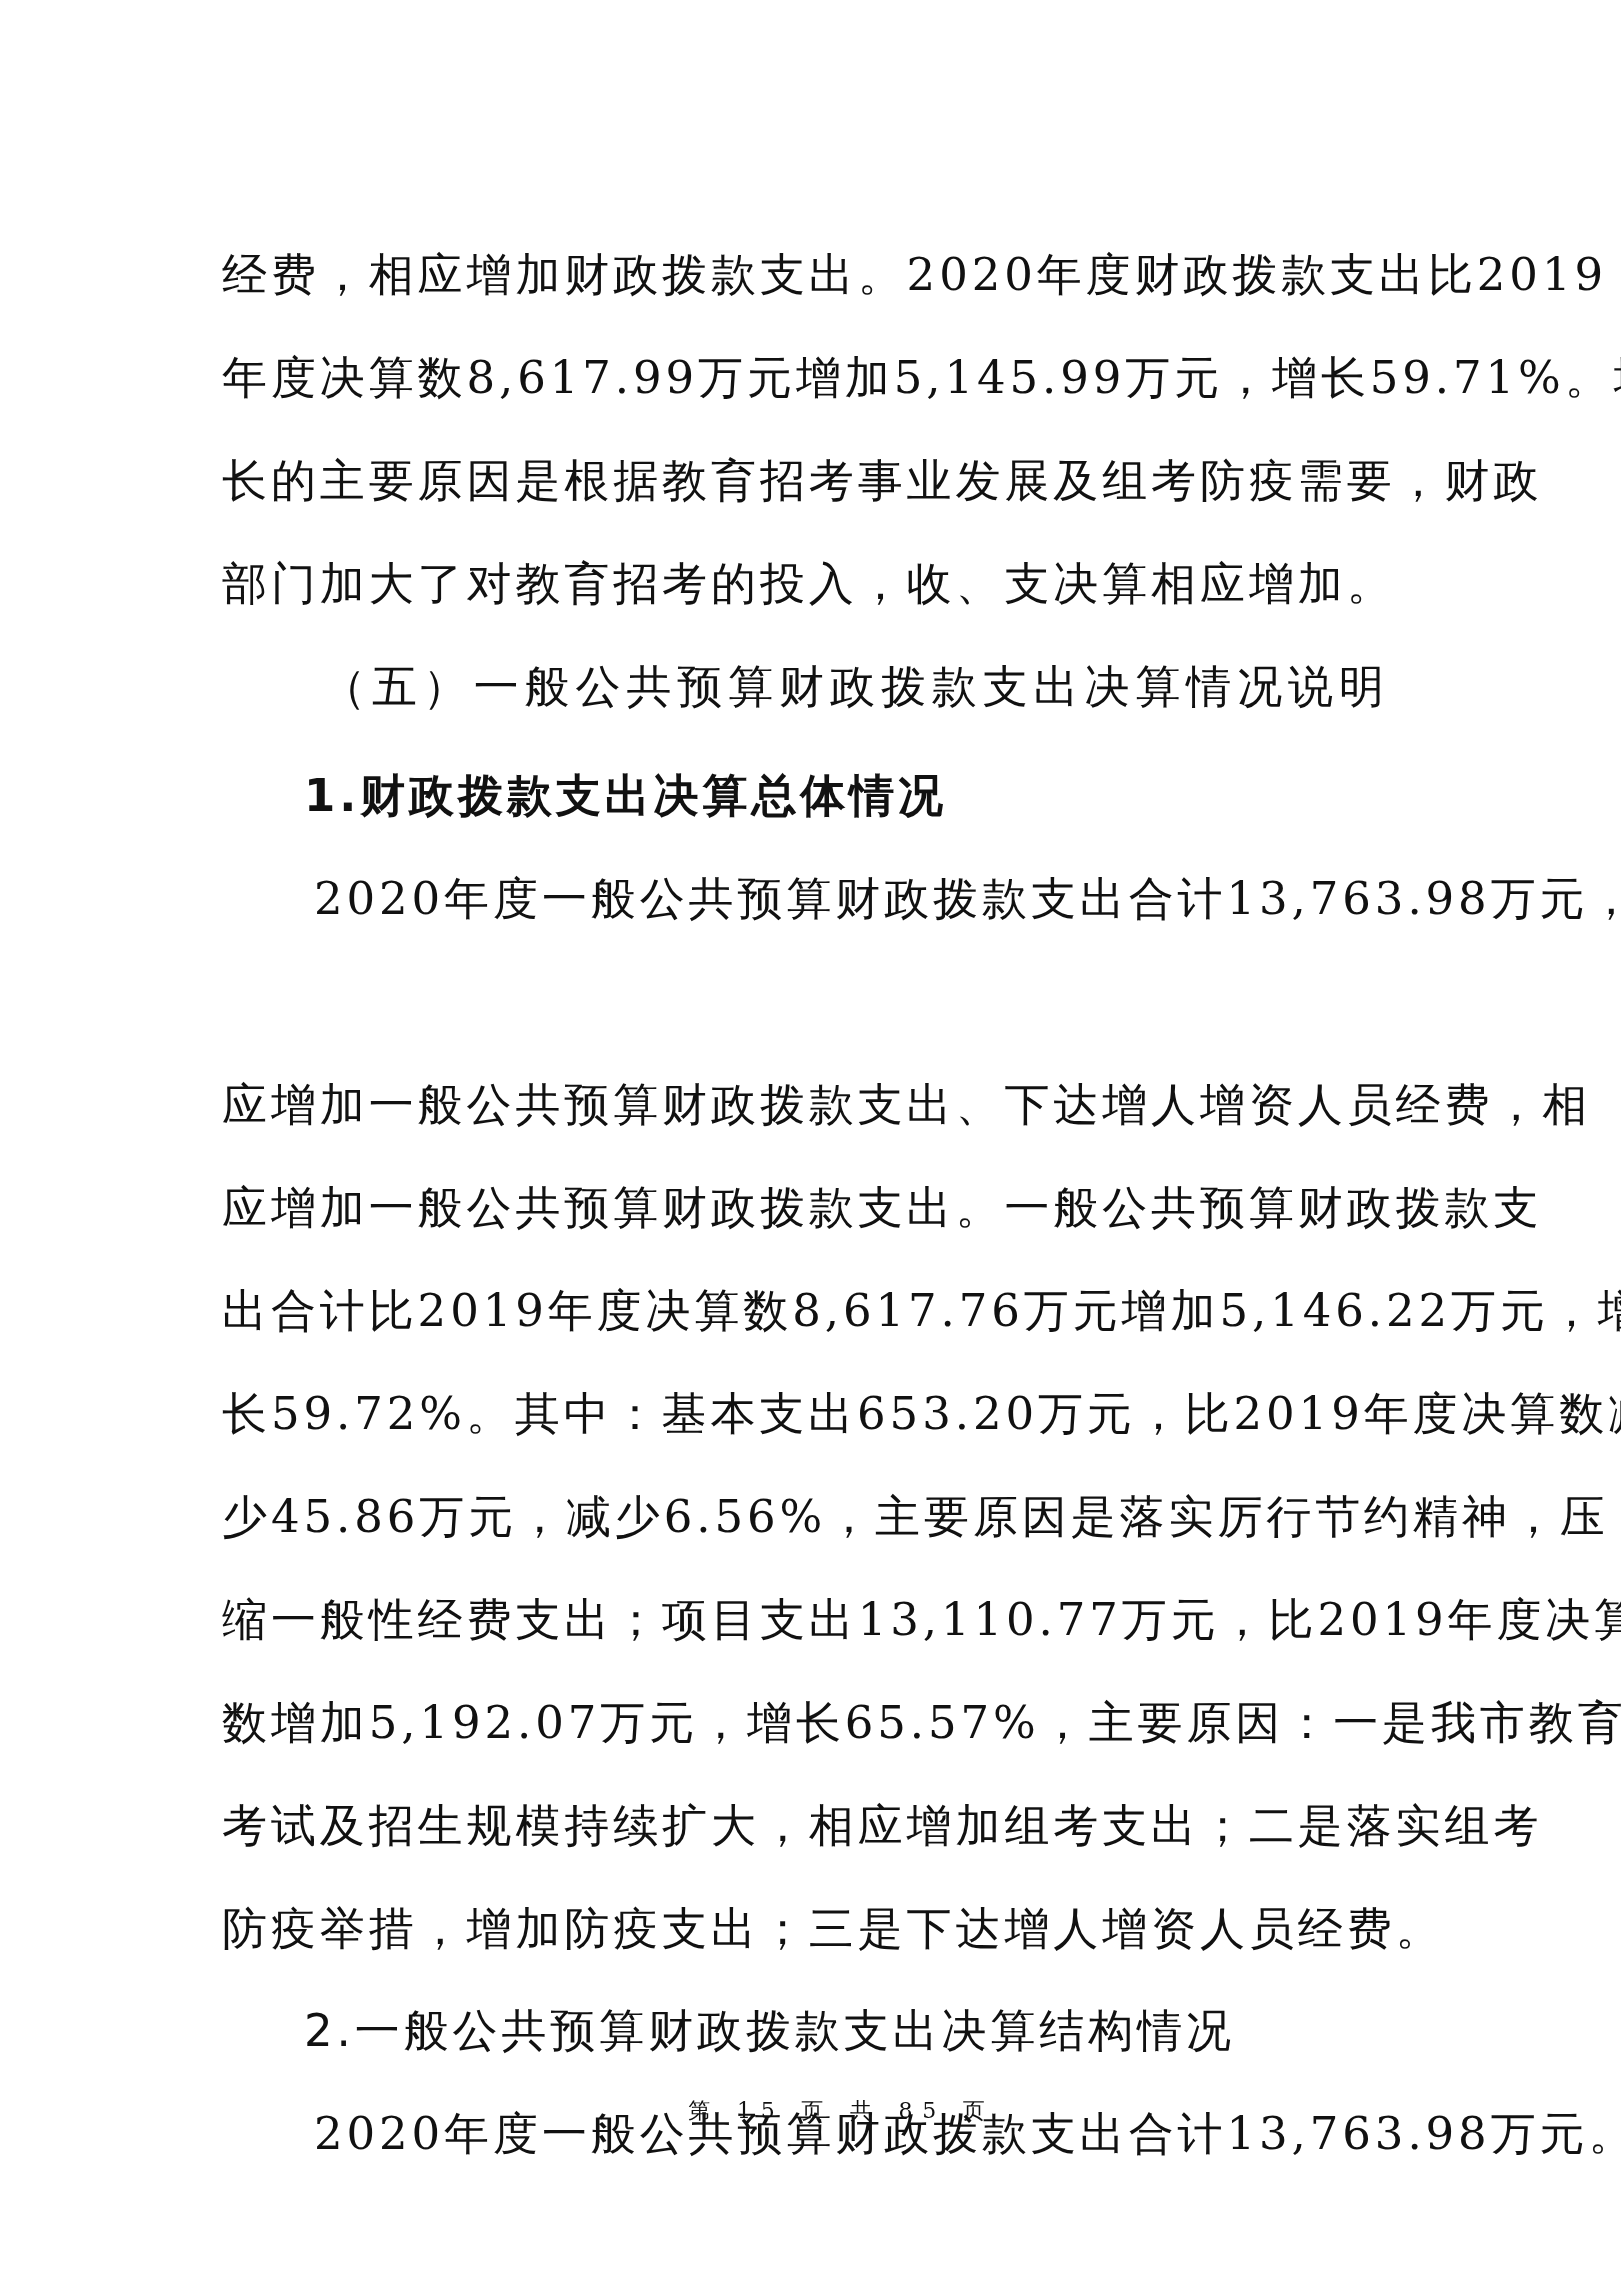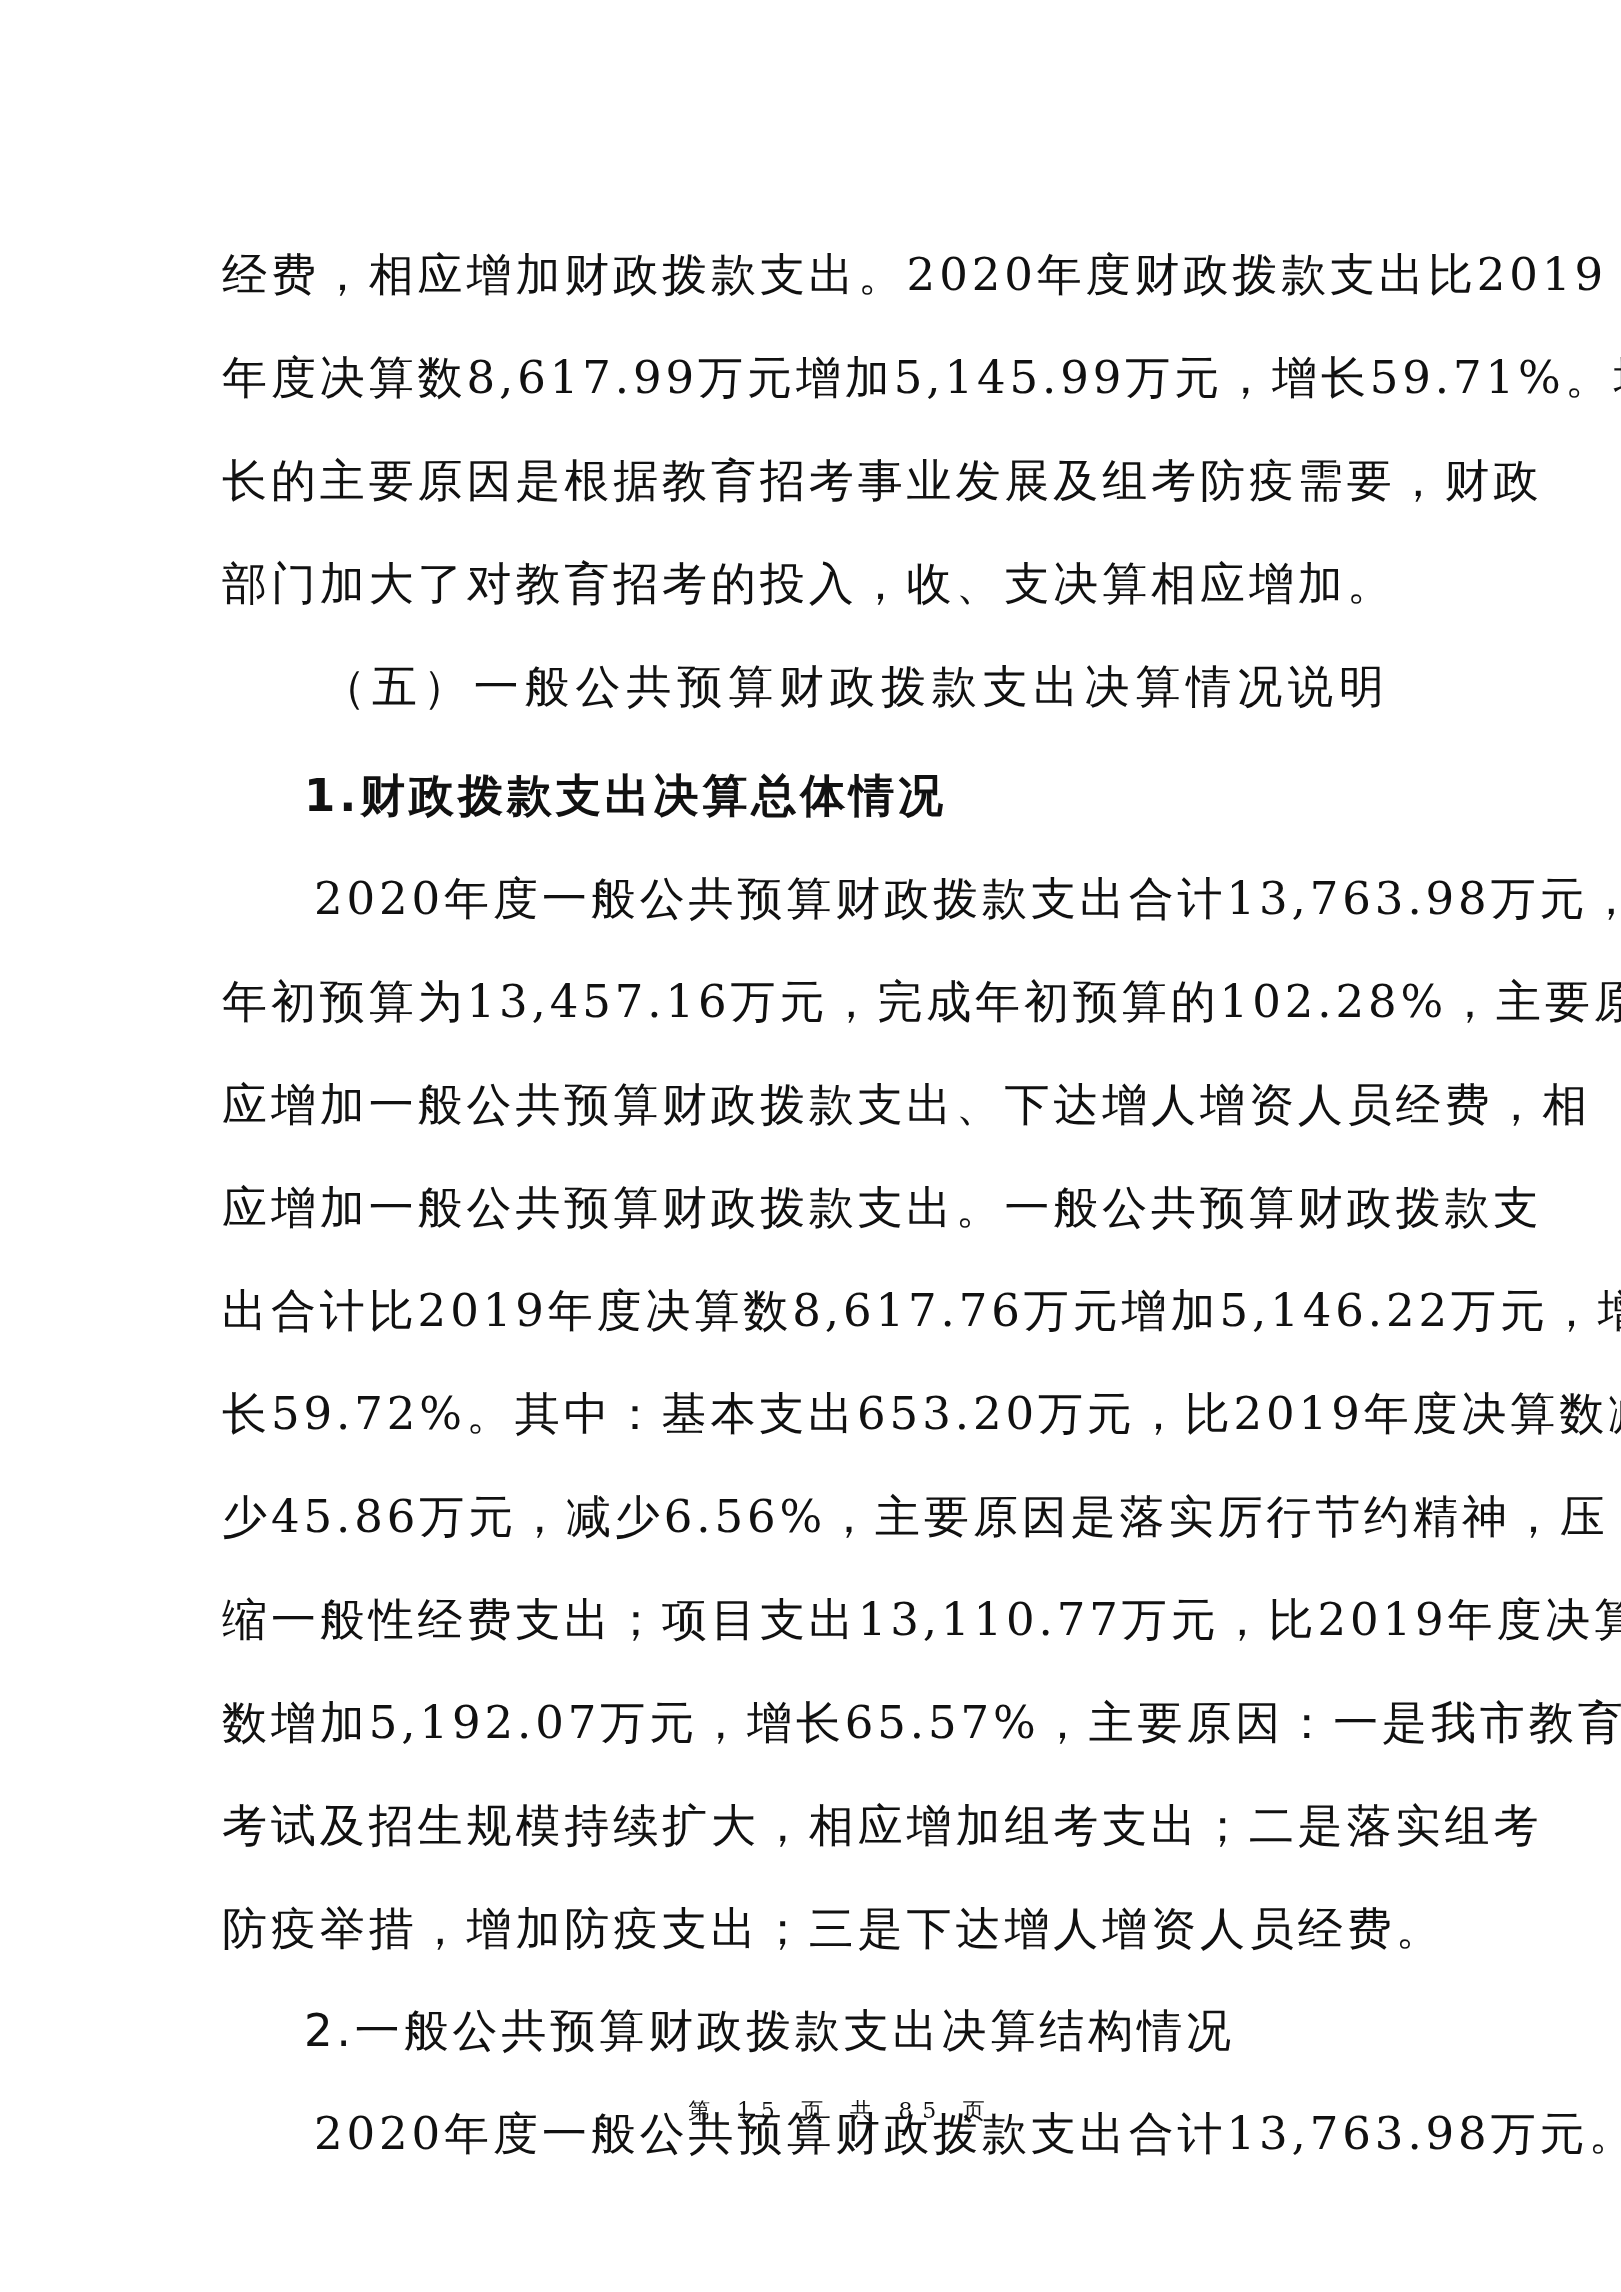--- a/index.html
+++ b/index.html
@@ -24,21 +24,20 @@
   <div class="line" style="top:245px">经费，相应增加财政拨款支出。2020年度财政拨款支出比2019</div>
   <div class="line" style="top:348px">年度决算数8,617.99万元增加5,145.99万元，增长59.71%。增</div>
   <div class="line" style="top:451px">长的主要原因是根据教育招考事业发展及组考防疫需要，财政</div>
   <div class="line last" style="top:554px">部门加大了对教育招考的投入，收、支决算相应增加。</div>
 
   <div class="line heading h-sec" style="top:657px">（五）一般公共预算财政拨款支出决算情况说明</div>
 
   <div class="line heading h-sub" style="top:766px; font-weight:bold;">1.财政拨款支出决算总体情况</div>
 
   <div class="line indent" style="top:869px">2020年度一般公共预算财政拨款支出合计13,763.98万元，</div>
-  <div class="line" style="top:972px">年初预算为13,457.16万元，完成年初预算的102.28%，主要原</div>
   <div class="line" style="top:1075px">应增加一般公共预算财政拨款支出、下达增人增资人员经费，相</div>
   <div class="line" style="top:1178px">应增加一般公共预算财政拨款支出。一般公共预算财政拨款支</div>
   <div class="line" style="top:1281px">出合计比2019年度决算数8,617.76万元增加5,146.22万元，增</div>
   <div class="line" style="top:1384px">长59.72%。其中：基本支出653.20万元，比2019年度决算数减</div>
   <div class="line" style="top:1487px">少45.86万元，减少6.56%，主要原因是落实厉行节约精神，压</div>
   <div class="line" style="top:1590px">缩一般性经费支出；项目支出13,110.77万元，比2019年度决算</div>
   <div class="line" style="top:1693px">数增加5,192.07万元，增长65.57%，主要原因：一是我市教育</div>
   <div class="line" style="top:1796px">考试及招生规模持续扩大，相应增加组考支出；二是落实组考</div>
   <div class="line last" style="top:1899px">防疫举措，增加防疫支出；三是下达增人增资人员经费。</div>
 

